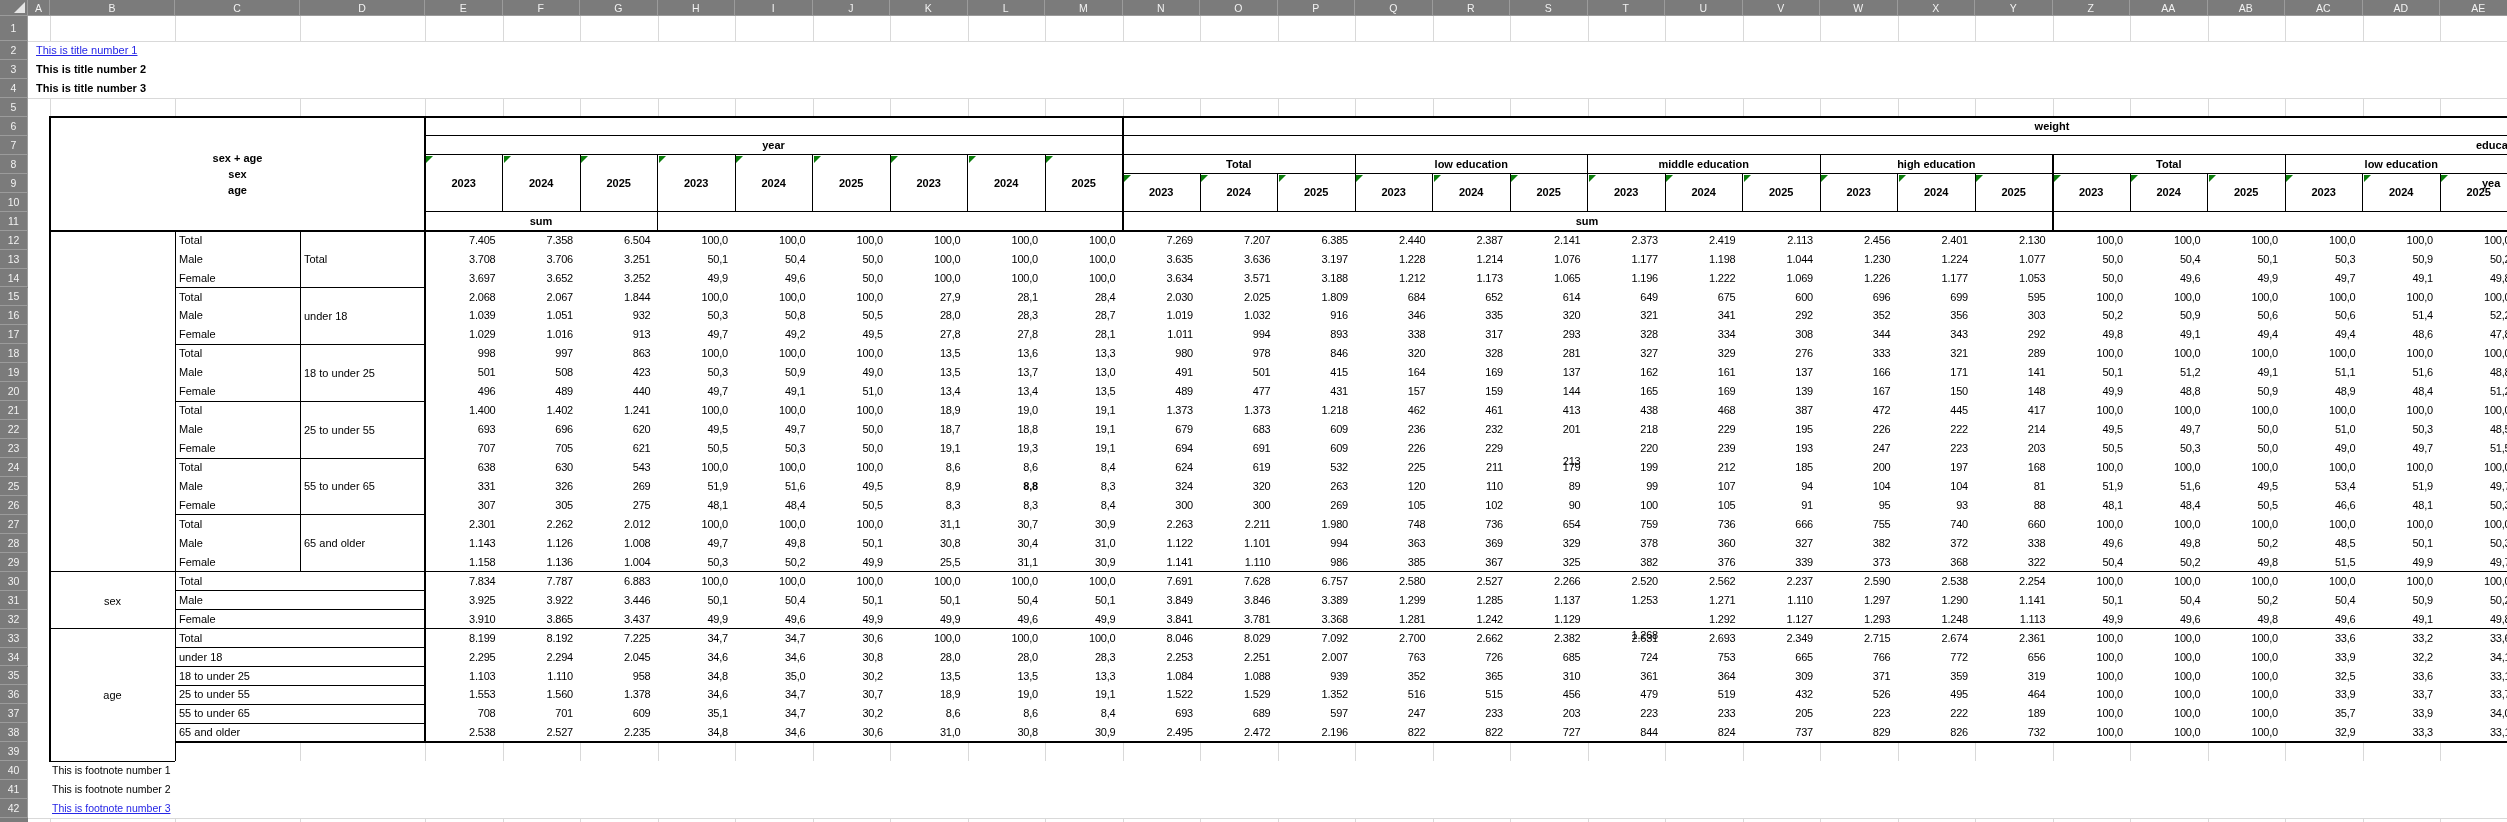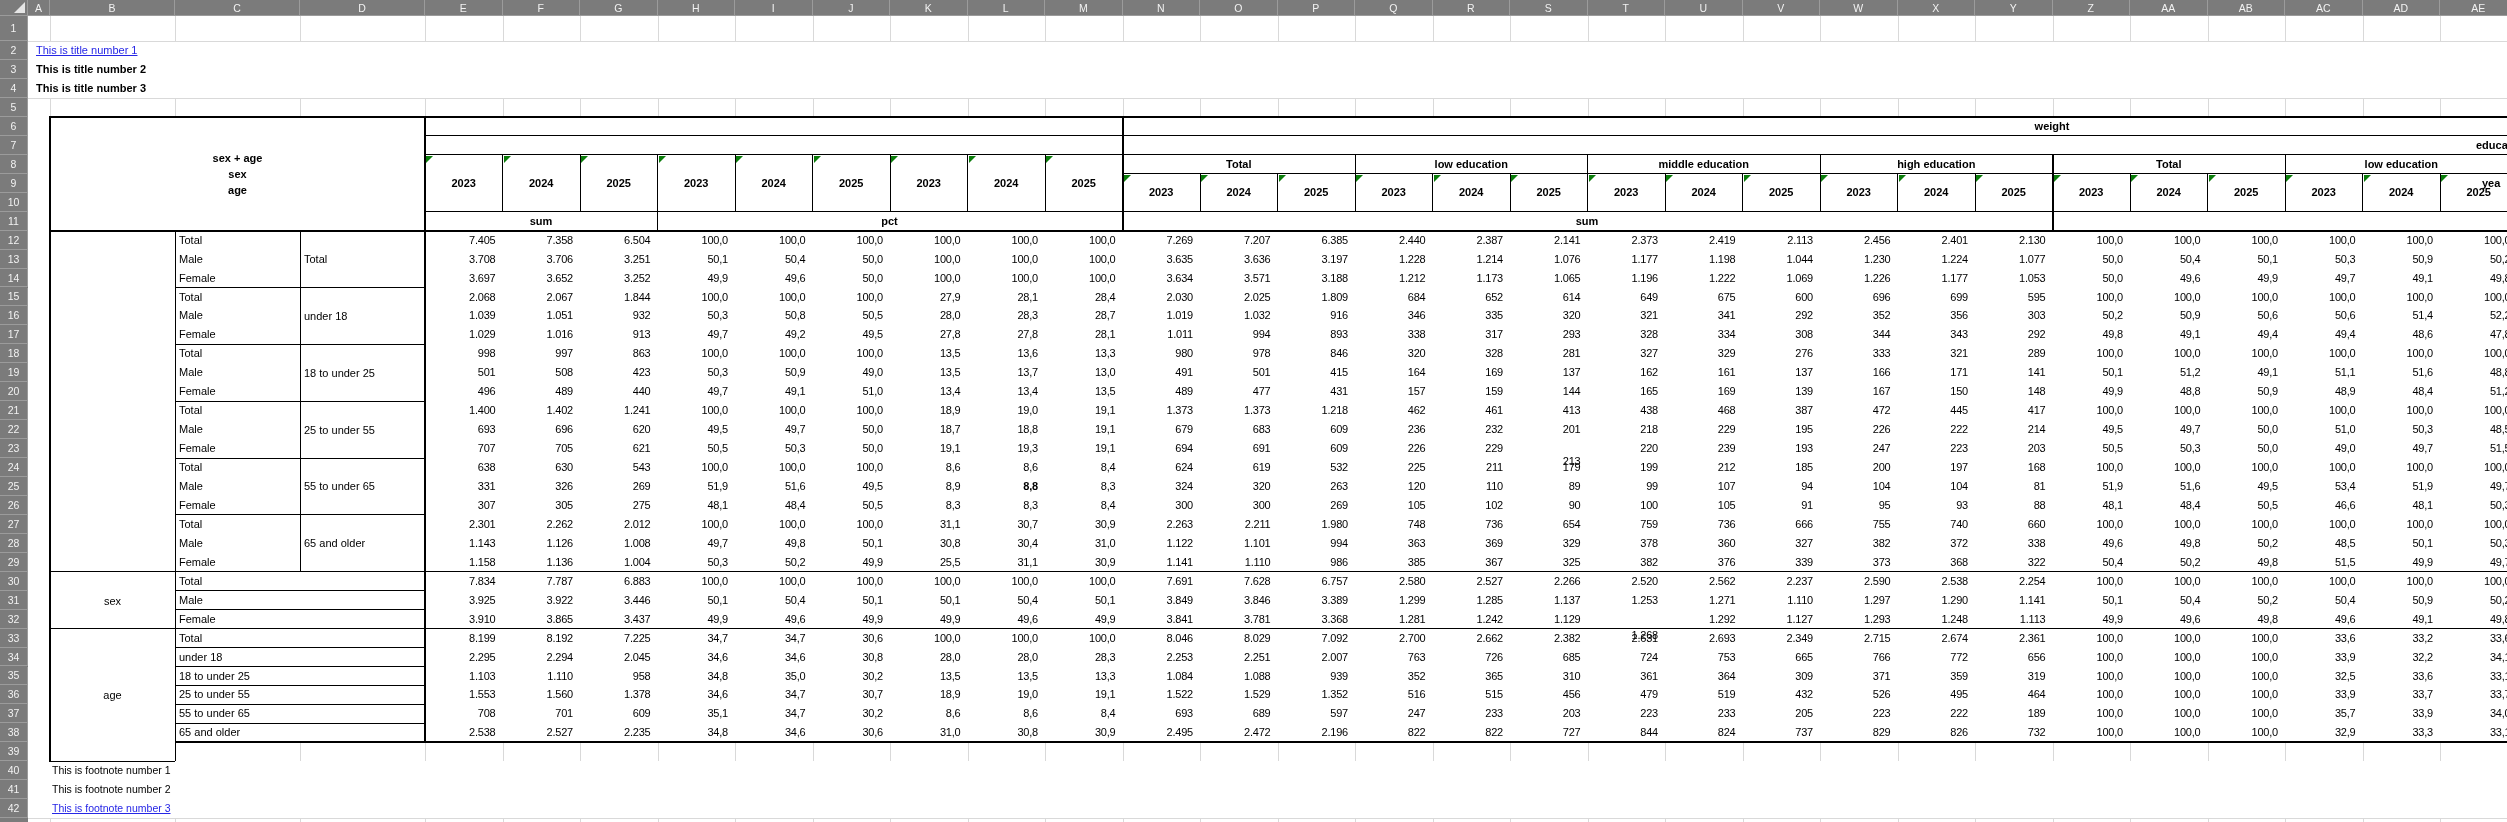--- a/index.html
+++ b/index.html
@@ -31,25 +31,25 @@
 
   <a class="title link" style="top:41px;">This is title number 1</a>
   <div class="title b" style="top:60px;">This is title number 2</div>
   <div class="title b" style="top:79px;">This is title number 3</div>
 
   <div class="stubhdr b">
     <div>sex + age</div>
     <div>sex</div>
     <div>age</div>
   </div>
+  <div class="cell b ctr" style="left:425px;top:136px;width:697px;height:19px;line-height:19px;">year</div>
   <div class="cell b ctr" style="left:1932px;top:117px;width:240px;height:19px;line-height:19px;">weight</div>
   <div class="cell b" style="left:2476px;top:136px;width:31px;height:19px;line-height:19px;">educa</div>
   <div class="cell b" style="left:2482px;top:174px;width:25px;height:19px;line-height:19px;">yea</div>
   <div class="cell b ctr" style="left:425px;top:212px;width:232px;height:19px;line-height:19px;">sum</div>
-  <div class="cell b ctr" style="left:657px;top:212px;width:465px;height:19px;line-height:19px;">pct</div>
   <div class="cell b ctr" style="left:1122px;top:212px;width:930px;height:19px;line-height:19px;">sum</div>
 
   <div class="cell vctr hctr" style="left:50px;top:572px;width:125px;height:57px;">sex</div>
   <div class="cell vctr hctr" style="left:50px;top:629px;width:125px;height:132px;">age</div>
 
   <div class="fn" style="top:761px;">This is footnote number 1</div>
   <div class="fn" style="top:780px;">This is footnote number 2</div>
   <a class="fn link" style="top:799px;">This is footnote number 3</a>
 
 <div class="chead" style="left: 28px; top: 0px; width: 22px; height: 16px;">A</div>

